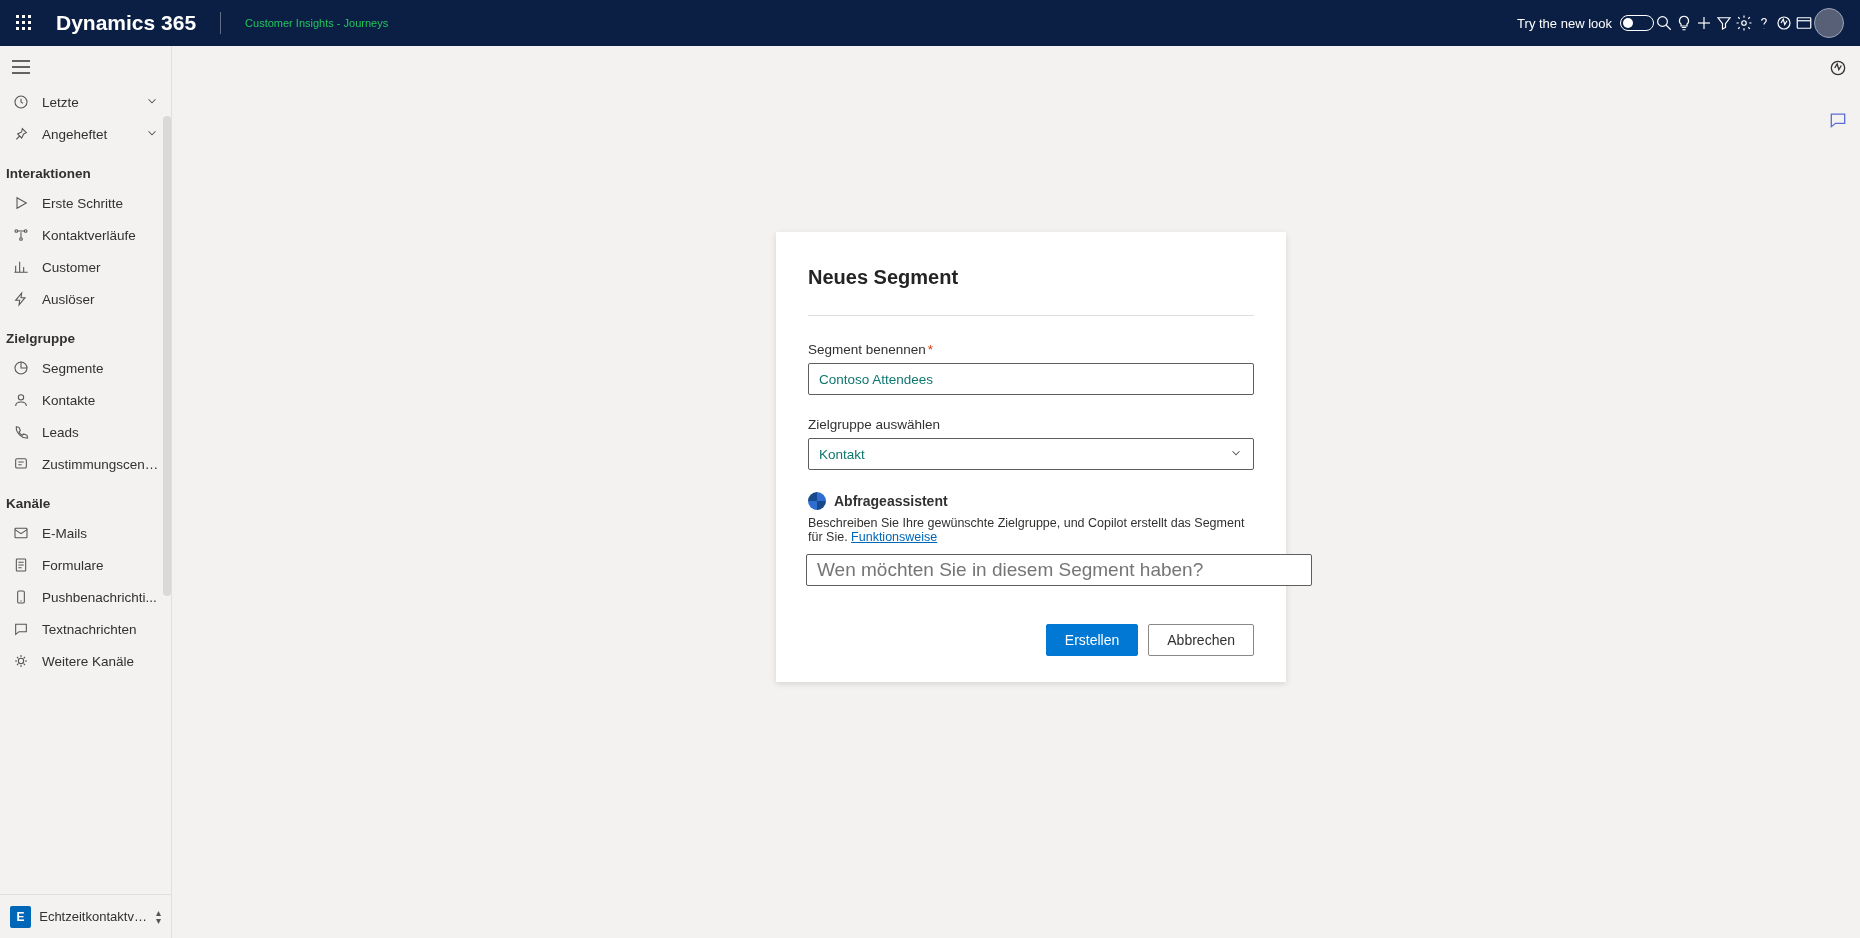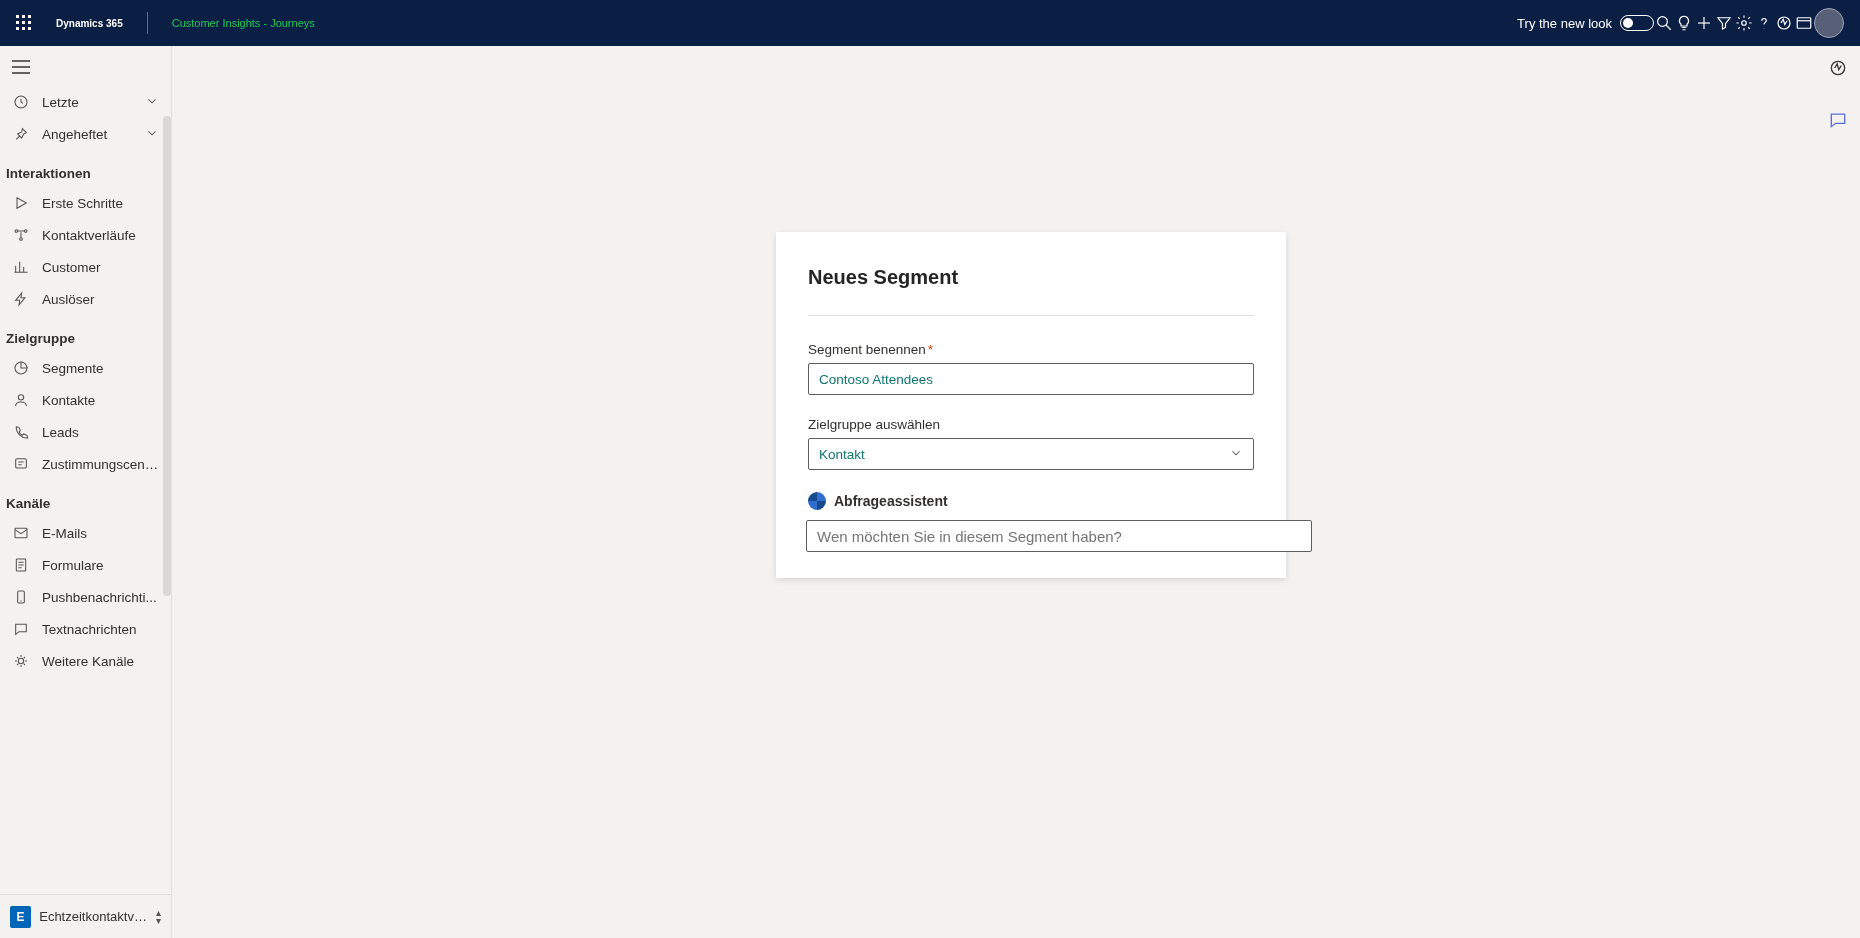--- a/index.html
+++ b/index.html
@@ -13,21 +13,21 @@
   display: flex;
   align-items: center;
   padding: 0 8px;
 }
 .top-left { display: flex; align-items: center; gap: 12px; }
 .waffle {
   width: 32px; height: 32px; display: flex; align-items: center; justify-content: center;
   cursor: pointer;
 }
 .waffle svg { width: 16px; height: 16px; }
-.brand { font-weight: 600; font-size: 10px; margin-left: 4px; }
+.brand { font-weight: 600; font-size: 21px; margin-left: 4px; }
 .vbar { width: 1px; height: 22px; background: rgba(255,255,255,.35); margin: 0 12px; }
 .app-name { font-size: 11px; color: #22c55e; }
 .top-right { margin-left: auto; display: flex; align-items: center; padding-right: 8px; }
 .try-look { display: flex; align-items: center; gap: 8px; font-size: 13px; }
 .toggle {
   width: 34px; height: 16px; border: 1px solid #fff; border-radius: 8px; position: relative; cursor: pointer;
 }
 .toggle::after { content: ""; position: absolute; left: 2px; top: 2px; width: 10px; height: 10px; background: #fff; border-radius: 50%; }
 .tb-icon { width: 20px; height: 20px; display: flex; align-items: center; justify-content: center; cursor: pointer; }
 .tb-icon svg { stroke: #fff; }
@@ -104,21 +104,21 @@
 .qa { margin-top: 6px; }
 .qa-head { display: flex; align-items: center; gap: 8px; font-size: 14px; font-weight: 600; color: #323130; }
 .qa-icon {
   width: 18px; height: 18px; border-radius: 50%;
   background: conic-gradient(#2f6ed0 0 90deg, #174a8c 90deg 180deg, #2f6ed0 180deg 270deg, #174a8c 270deg 360deg);
 }
 .qa-desc { font-size: 12.5px; color: #323130; margin-top: 6px; }
 .qa-desc a { color: #0067b8; text-decoration: underline; }
 .qa-input {
   margin-top: 10px; width: 506px; margin-left: -2px; height: 32px; border: 1px solid #605e5c; border-radius: 2px;
-  padding: 0 10px; font-size: 15px; color: #777;
+  padding: 0 10px; font-size: 19px; color: #777;
   display: flex; align-items: center;
 }
 
 .buttons { display: flex; justify-content: flex-end; gap: 10px; margin-top: 38px; }
 .btn {
   height: 32px; padding: 0 18px; font-size: 14px; border-radius: 2px; cursor: pointer;
   display: flex; align-items: center;
 }
 .btn-primary { background: #0078d4; color: #fff; border: 1px solid #0078d4; }
 .btn-secondary { background: #fff; color: #323130; border: 1px solid #8a8886; }
@@ -406,18 +406,26 @@
                 <path d="M6 9l6 6 6-6"></path>
               </svg></span>
         </div>
       </div>
 
       <div class="qa">
         <div class="qa-head">
           <div class="qa-icon"></div>
           <span>Abfrageassistent</span>
         </div>
+        <div class="qa-desc">
+          <span>Beschreiben Sie Ihre gewünschte Zielgruppe, und Copilot erstellt das Segment für Sie.</span>
+          <a href="#">Funktionsweise</a>
+        </div>
         <input class="qa-input" placeholder="Wen möchten Sie in diesem Segment haben?" style="">
       </div>
 
+      <div class="buttons">
+        <div class="btn btn-primary">Erstellen</div>
+        <div class="btn btn-secondary">Abbrechen</div>
+      </div>
     </div>
   </div>
 </div>
 
 </body></html>

